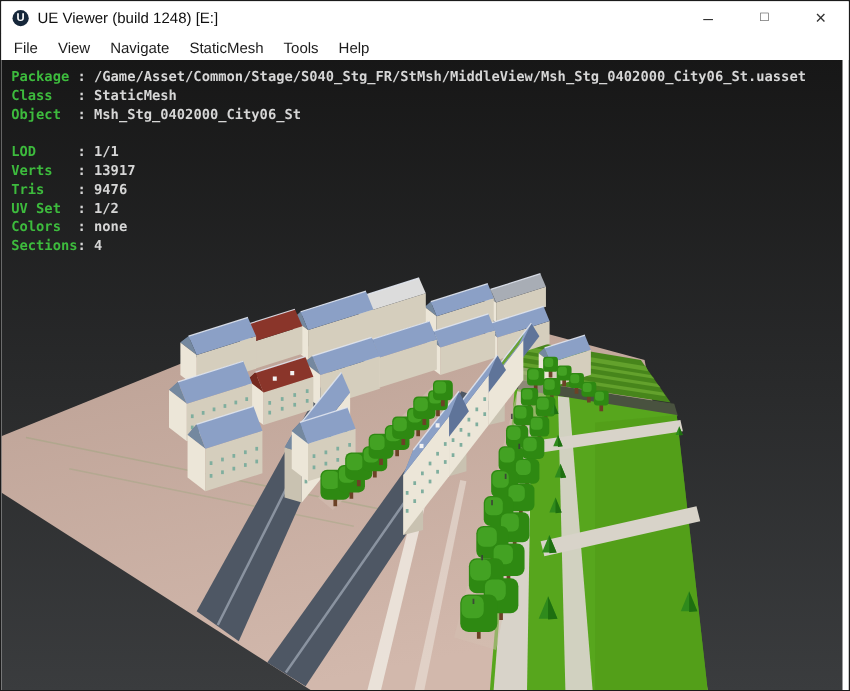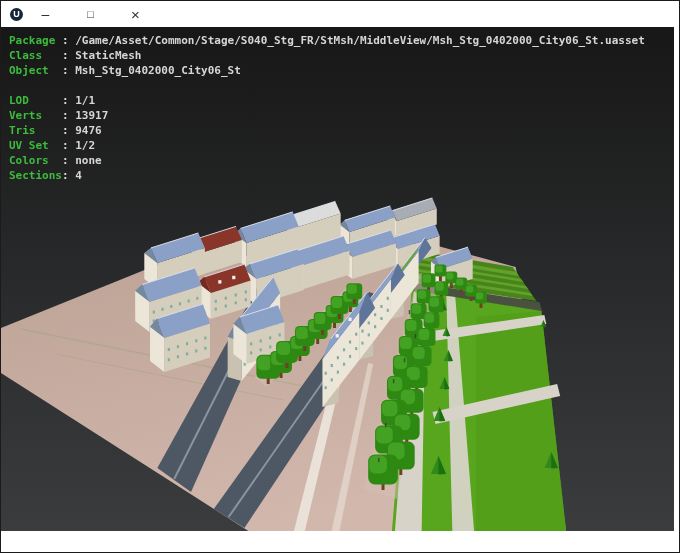--- a/index.html
+++ b/index.html
@@ -54,27 +54,36 @@
   .lbl{color:#3dbb3d;}
   .rest{color:#d6d6d6;}
 </style>
 </head>
 <body>
 
 <div class="window">
 
   <div class="titlebar">
     <div class="app-icon">U</div>
+    <div class="title-text">UE Viewer (build 1248) [E:]</div>
     <div class="win-btns">
       <div class="win-btn min">–</div>
       <div class="win-btn max">□</div>
       <div class="win-btn close">×</div>
     </div>
   </div>
 
+  <div class="menubar" id="menubar">
+      <div class="menu-item">File</div>
+      <div class="menu-item">View</div>
+      <div class="menu-item">Navigate</div>
+      <div class="menu-item">StaticMesh</div>
+      <div class="menu-item">Tools</div>
+      <div class="menu-item">Help</div>
+    </div>
 
   <div class="viewport" id="viewport">
     <svg class="scene-svg" id="scene" viewBox="0 0 680 504" preserveAspectRatio="none">
         <defs>
           <linearGradient id="gnd" x1="0" y1="0" x2="0.4" y2="1">
 <stop offset="0" stop-color="#bca195"></stop>
             <stop offset="1" stop-color="#d2b8ac"></stop>
 </linearGradient>
         </defs>
         <polygon points="0,301 165,235 430,216 520,240 571,504 250,504 0,346" fill="url(#gnd)"></polygon>

